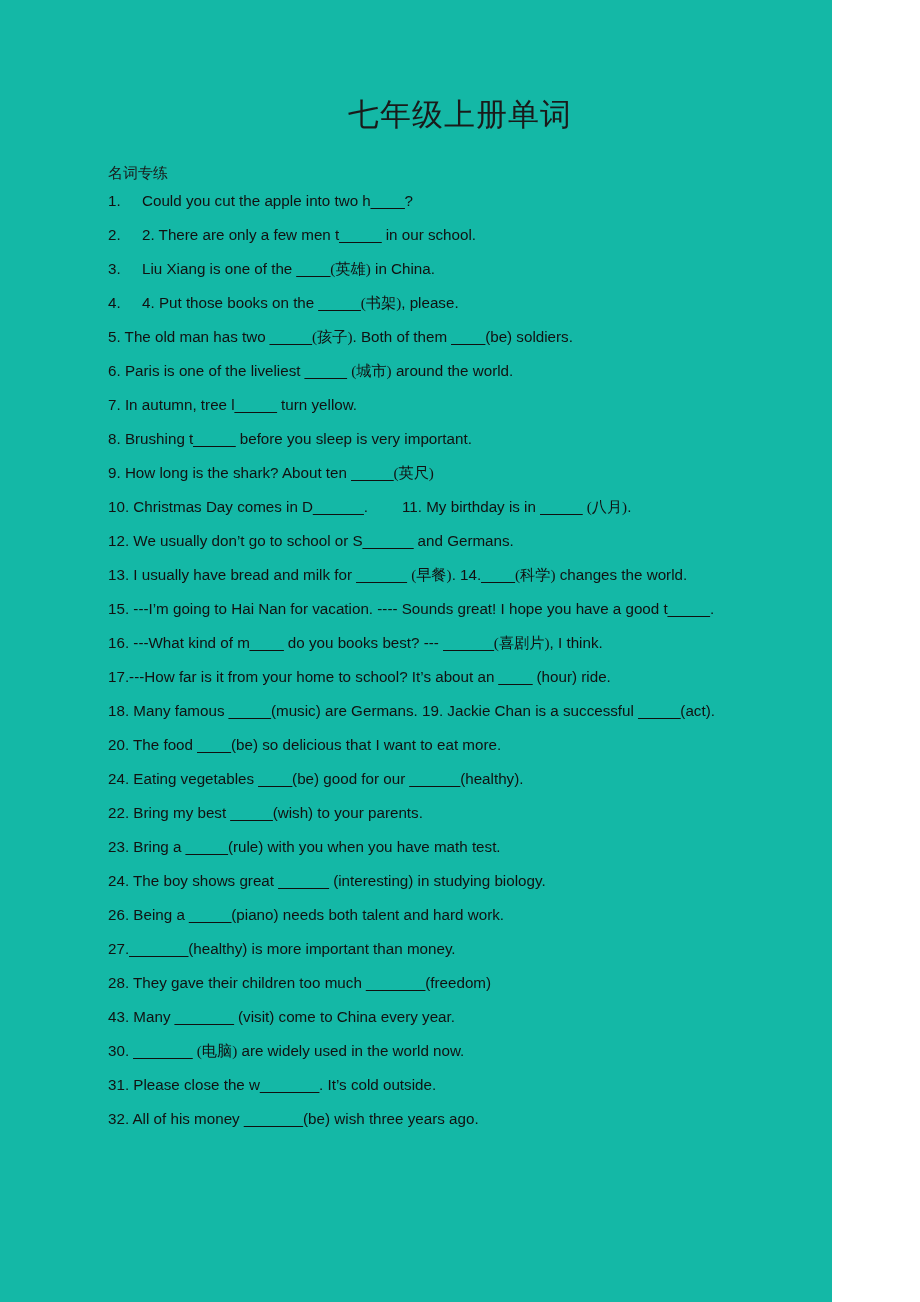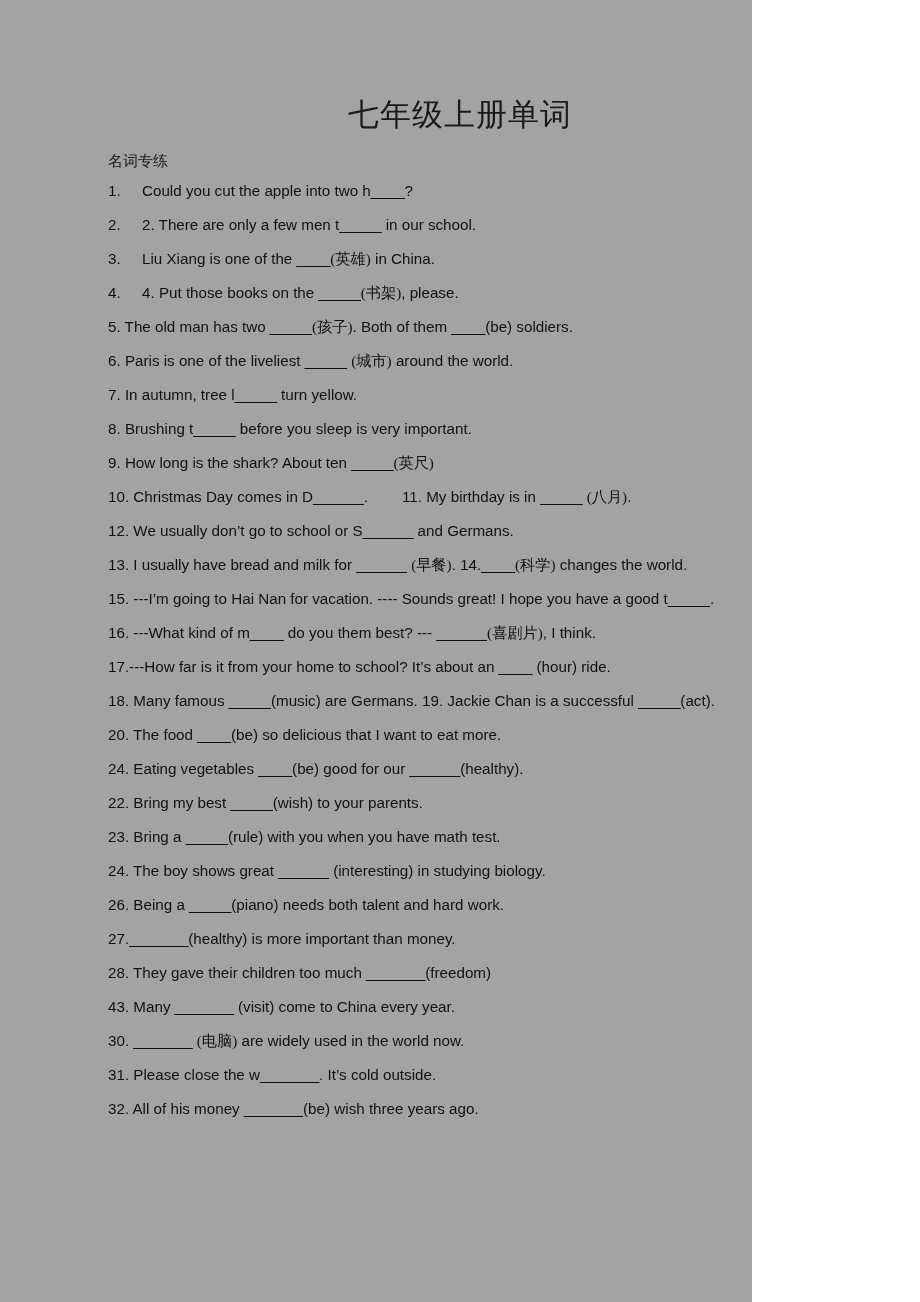--- a/index.html
+++ b/index.html
@@ -6,23 +6,23 @@
     margin: 0;
     padding: 0;
     background: #ffffff;
   }
   body {
     font-family: "Liberation Sans", sans-serif;
     color: #000000;
   }
   .page {
     position: relative;
-    width: 752px;
+    width: 832px;
     height: 1302px;
-    background: #a3a3a3;
+    background: #14b8a6;
     box-sizing: border-box;
     overflow: hidden;
   }
   .content {
     position: absolute;
     left: 108px;
     top: 0;
     width: 704px;
   }
   .doc-title {
@@ -30,24 +30,24 @@
     font-size: 31px;
     line-height: 38px;
     font-weight: normal;
     text-align: center;
     margin: 0;
     padding-top: 96px;
     letter-spacing: 1px;
     color: #1a1a1a;
   }
   .section-label {
-    font-family: Liberation Mono, monospace;
+    font-family: Liberation Serif, serif;
     font-size: 15px;
     line-height: 22px;
-    margin: 18px 0 0 0;
+    margin: 28px 0 0 0;
     padding: 0;
     color: #1a1a1a;
   }
   .q-list {
     margin: 0;
     padding: 0;
     list-style: none;
   }
   .q-item {
     font-size: 15.2px;
@@ -98,21 +98,21 @@
         <li class="q-item numbered"><span class="num">4.</span><span>4. Put those books on the </span><span class="blank">_____</span><span class="zh">(书架)</span><span>, please.</span></li>
         <li class="q-item inline"><span>5. The old man has two </span><span class="blank">_____</span><span class="zh">(孩子)</span><span>. Both of them </span><span class="blank">____</span><span>(be) soldiers.</span></li>
         <li class="q-item inline"><span>6. Paris is one of the liveliest </span><span class="blank">_____</span><span> </span><span class="zh">(城市)</span><span> around the world.</span></li>
         <li class="q-item inline"><span>7. In autumn, tree l</span><span class="blank">_____</span><span> turn yellow.</span></li>
         <li class="q-item inline"><span>8. Brushing t</span><span class="blank">_____</span><span> before you sleep is very important.</span></li>
         <li class="q-item inline"><span>9. How long is the shark? About ten </span><span class="blank">_____</span><span class="zh">(英尺)</span></li>
         <li class="q-item inline"><span>10. Christmas Day comes in D</span><span class="blank">______</span><span>.</span><span class="gap"></span><span>11. My birthday is in </span><span class="blank">_____</span><span> </span><span class="zh">(八月)</span><span>.</span></li>
         <li class="q-item inline"><span>12. We usually don’t go to school or S</span><span class="blank">______</span><span> and Germans.</span></li>
         <li class="q-item inline"><span>13. I usually have bread and milk for </span><span class="blank">______</span><span> </span><span class="zh">(早餐)</span><span>.  14.</span><span class="blank">____</span><span class="zh">(科学)</span><span> changes the world.</span></li>
         <li class="q-item inline"><span>15. ---I’m going to Hai Nan for vacation. ---- Sounds great! I hope you have a good t</span><span class="blank">_____</span><span>.</span></li>
-        <li class="q-item inline"><span>16. ---What kind of m</span><span class="blank">____</span><span> do you them best? --- </span><span class="blank">______</span><span class="zh">(喜剧片)</span><span>, I think.</span></li>
+        <li class="q-item inline"><span>16. ---What kind of m</span><span class="blank">____</span><span> do you books best? --- </span><span class="blank">______</span><span class="zh">(喜剧片)</span><span>, I think.</span></li>
         <li class="q-item inline"><span>17.---How far is it from your home to school? It’s about an </span><span class="blank">____</span><span> (hour) ride.</span></li>
         <li class="q-item inline"><span>18. Many famous </span><span class="blank">_____</span><span>(music) are Germans. 19. Jackie Chan is a successful </span><span class="blank">_____</span><span>(act).</span></li>
         <li class="q-item inline"><span>20. The food </span><span class="blank">____</span><span>(be) so delicious that I want to eat more.</span></li>
         <li class="q-item inline"><span>24. Eating vegetables </span><span class="blank">____</span><span>(be) good for our </span><span class="blank">______</span><span>(healthy).</span></li>
         <li class="q-item inline"><span>22. Bring my best </span><span class="blank">_____</span><span>(wish) to your parents.</span></li>
         <li class="q-item inline"><span>23. Bring a </span><span class="blank">_____</span><span>(rule) with you when you have math test.</span></li>
         <li class="q-item inline"><span>24. The boy shows great </span><span class="blank">______</span><span> (interesting) in studying biology.</span></li>
         <li class="q-item inline"><span>26. Being a </span><span class="blank">_____</span><span>(piano) needs both talent and hard work.</span></li>
         <li class="q-item inline"><span>27.</span><span class="blank">_______</span><span>(healthy) is more important than money.</span></li>
         <li class="q-item inline"><span>28. They gave their children too much </span><span class="blank">_______</span><span>(freedom)</span></li>

